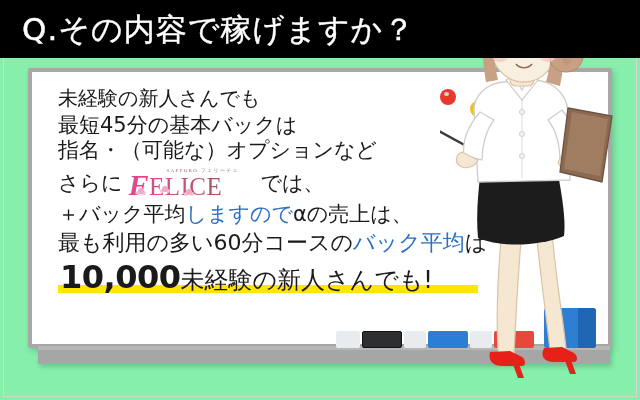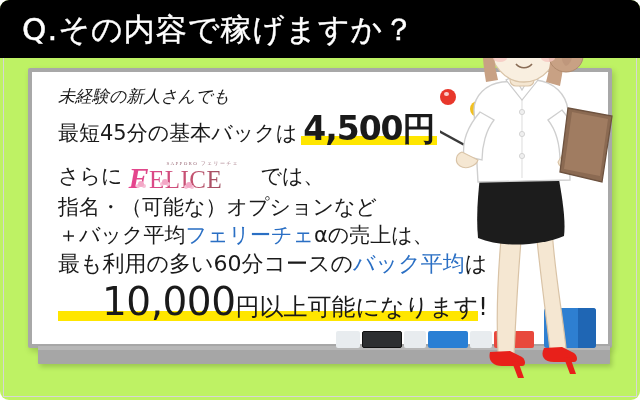--- a/index.html
+++ b/index.html
@@ -1,21 +1,21 @@
 <!DOCTYPE html>
 <html><head>
 <meta charset="utf-8">
 <style>
   html,body{margin:0;padding:0;}
   body{
     width:640px;height:400px;overflow:hidden;
     background:#ffffff;
     font-family:"Liberation Sans","DejaVu Sans",sans-serif;
   }
-  #stage{position:relative;width:640px;height:400px;overflow:hidden;background:#bef264;border-radius:9px;}
+  #stage{position:relative;width:640px;height:400px;overflow:hidden;background:#86efac;}
 
   
   .page-border{
     position:absolute;left:3px;top:3px;width:634px;height:394px;
     border:1px solid #d6d6d6;box-sizing:border-box;pointer-events:none;
   }
 
   
   .header-bar{
     position:absolute;left:0;top:0;width:640px;height:58px;background:#000000;
@@ -67,39 +67,39 @@
   .magnet .gloss{position:absolute;left:22%;top:16%;width:32%;height:28%;
     border-radius:50%;background:rgba(255,255,255,.75);}
 
   
   .copy{
     position:absolute;left:58px;top:88px;width:420px;z-index:4;
     color:#1a1a1a;
     font-family:"DejaVu Sans","Liberation Sans",sans-serif;
   }
   .line{white-space:nowrap;line-height:1.0;margin-bottom:7px;position:relative;}
-  .l1{font-size:17px;font-style:italic;}
-  .l2{font-size:21px;display:flex;align-items:baseline;margin-bottom:16px;}
+  .l1{font-size:20px;}
+  .l2{font-size:21px;display:flex;align-items:baseline;margin-bottom:4px;}
   .l3{font-size:21px;display:flex;align-items:center;margin-bottom:6px;height:30px;}
   .l4{font-size:21px;}
   .l5{font-size:21px;}
   .l6{font-size:22px;}
   .l7{font-size:24px;margin-bottom:0;}
 
   .big-yen{
     font-size:33px;font-weight:bold;letter-spacing:-1px;
     position:relative;margin-left:4px;
   }
   .hl{
     background:linear-gradient(to top,#ffe600 0%,#ffe600 26%,rgba(255,230,0,0) 26%);
     padding:0 2px;
   }
   .blue{color:#2a6fc4;}
   .red{color:#e8120c;font-weight:bold;}
-  .big-red{font-size:39px;font-weight:normal;letter-spacing:-0.5px;margin-left:42px;}
+  .big-red{font-size:32px;font-weight:bold;letter-spacing:-0.5px;}
 
   
   .logo{
     display:inline-block;position:relative;margin:0 6px;top:2px;
     width:126px;height:30px;vertical-align:middle;
   }
   .logo-sup{
     position:absolute;left:38px;top:-2px;font-size:5px;letter-spacing:1.3px;
     color:#9b6b78;white-space:nowrap;
     font-family:"Liberation Serif","DejaVu Serif",serif;
@@ -157,47 +157,46 @@
   <div class="header-bar">
     <div class="header-title">Q.その内容で稼げますか？</div>
   </div>
 
   <div class="copy">
 
     <div class="line l1">未経験の新人さんでも</div>
 
     <div class="line l2">
       <span>最短45分の基本バックは</span>
-      <span class="big-yen hl">4,500円</span>
-    </div>
+    </div>
+
+    <div class="line l4">指名・（可能な）オプションなど</div>
 
     <div class="line l3">
       <span>さらに</span>
       <span class="logo">
         <span class="logo-sup">SAPPORO フェリーチェ</span>
         <span class="logo-main"><span class="f">F</span><span>ELICE</span></span>
         <i class="logo-flower" style="left:10px;top:18px;"></i>
         <i class="logo-flower" style="left:34px;top:16px;"></i>
         <i class="logo-flower" style="left:58px;top:19px;"></i>
       </span>
       <span>では、</span>
     </div>
 
-    <div class="line l4">指名・（可能な）オプションなど</div>
-
     <div class="line l5">
-      <span>＋バック平均</span><span class="blue">フェリーチェ</span><span>αの売上は、</span>
+      <span>＋バック平均</span><span class="blue">しますので</span><span>αの売上は、</span>
     </div>
 
     <div class="line l6">
       <span>最も利用の多い60分コースの</span><span class="blue">バック平均</span><span>は</span>
     </div>
 
     <div class="line l7 hl">
-      <span class="big-red">10,000</span><span>円以上可能になります!</span>
+      <span class="big-red">10,000</span><span>未経験の新人さんでも!</span>
     </div>
 
   </div>
 
   <div class="char">
     <svg width="200" height="400" viewBox="0 0 200 400" xmlns="http://www.w3.org/2000/svg">
       <defs>
         <clipPath id="cp">
             <rect x="0" y="0" width="200" height="400"></rect>
           </clipPath>

